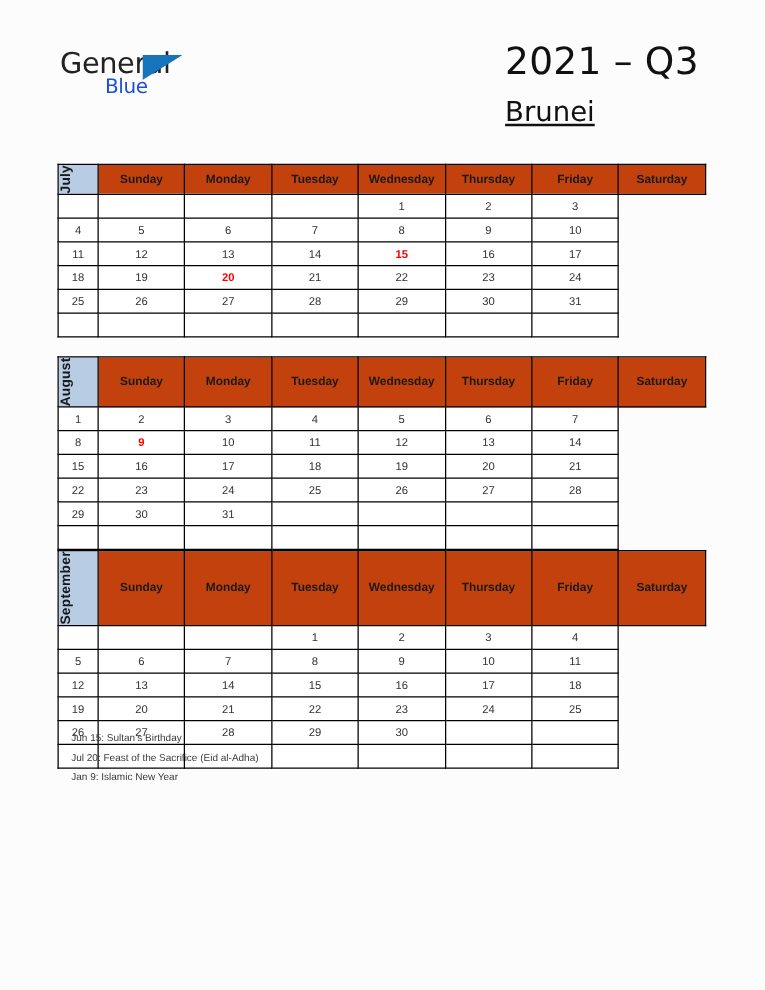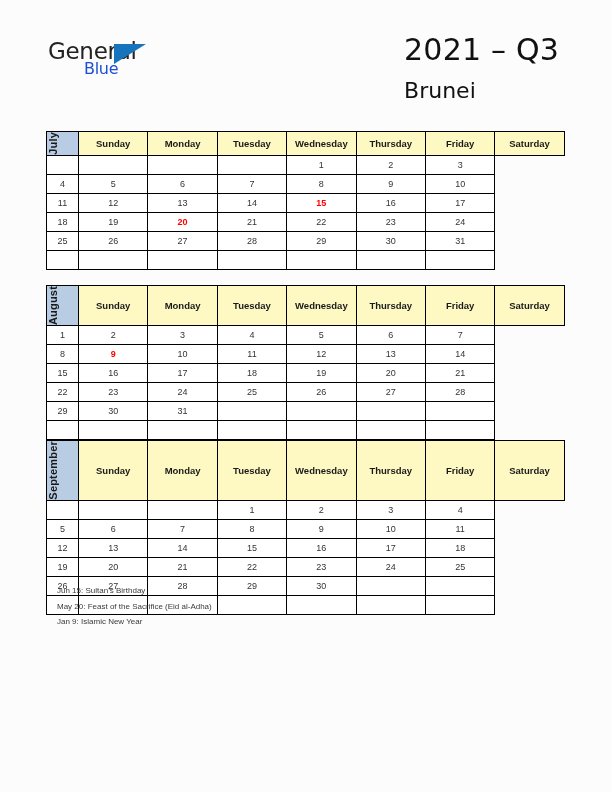--- a/index.html
+++ b/index.html
@@ -70,20 +70,21 @@
     letter-spacing: 0.2px;
     line-height: 1.05;
     font-family: "DejaVu Sans", sans-serif;
   }
   .title-sub {
     font-size: 22px;
     font-weight: 400;
     color: #111111;
     margin-top: 12px;
     font-family: "DejaVu Sans", sans-serif;
+    text-decoration: underline;
   }
 
   
   .cal-wrap {
     position: absolute;
     left: 46px;
     width: 518px;
   }
   #block-july      { top: 131px; }
   #block-august    { top: 285px; }
@@ -93,21 +94,21 @@
     border-collapse: collapse;
     width: 518px;
     table-layout: fixed;
   }
   table.cal td, table.cal th {
     border: 1px solid #000000;
     padding: 0;
     margin: 0;
   }
   th.dow {
-    background: #fef9c3;
+    background: #c2410c;
     height: 20px;
     font-size: 9.5px;
     font-weight: bold;
     color: #1a1a1a;
     text-align: center;
     vertical-align: middle;
     font-family: "Liberation Sans", sans-serif;
   }
   td.daycell {
     height: 18px;
@@ -429,15 +430,15 @@
           <td class="daycell empty"></td>
           <td class="daycell empty"></td>
           <td class="daycell empty"></td>
         </tr>
       </tbody>
     </table>
   </div>
 
 <div class="notes">
     <div class="note-line">Jun 15: Sultan’s Birthday</div>
-    <div class="note-line">May 20: Feast of the Sacrifice (Eid al-Adha)</div>
+    <div class="note-line">Jul 20: Feast of the Sacrifice (Eid al-Adha)</div>
     <div class="note-line">Jan 9: Islamic New Year</div>
   </div>
 
 </body></html>

